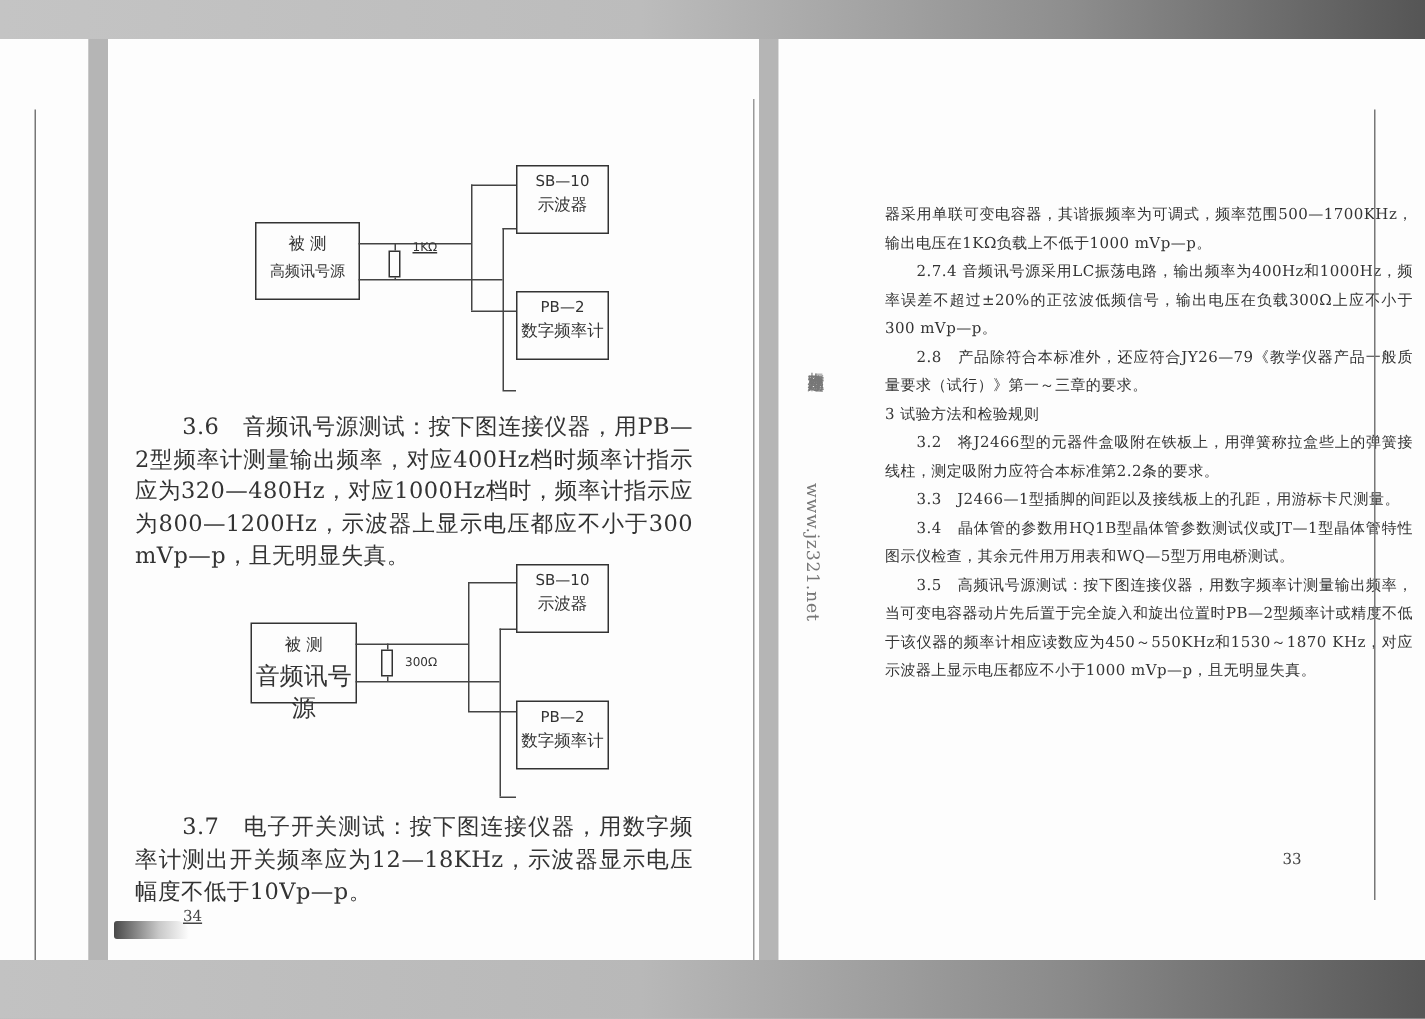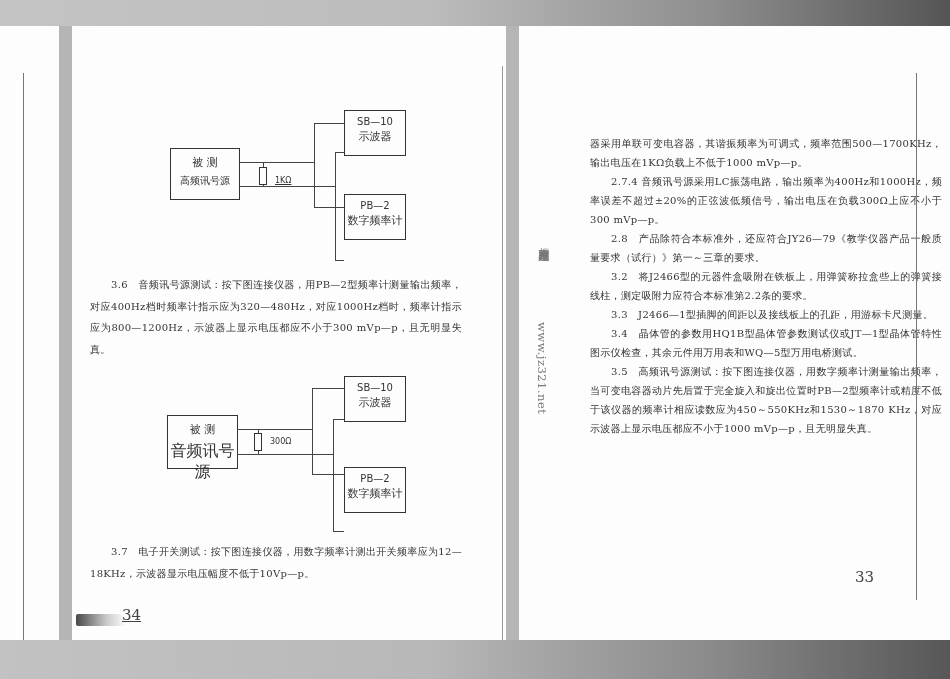--- a/index.html
+++ b/index.html
@@ -17,26 +17,26 @@
     position:absolute; left:0; top:640px; width:950px; height:39px;
     background:linear-gradient(to right, #c2c2c2 0%, #b8b8b8 45%, #8a8a8a 75%, #575757 100%);
   }
   .gap { position:absolute; top:26px; height:614px; background:#b5b5b5; }
   .page { position:absolute; top:26px; height:614px; background:#fdfdfd; }
   #page-left { left:0; width:59px; }
   #page-34 { left:72px; width:434px; }
   #page-33 { left:519px; width:431px; }
   .vline { position:absolute; width:1px; background:#777; }
   .body-text {
-    position:absolute; font-size:10px; line-height:21.5px; letter-spacing:0.3px;
+    position:absolute; font-size:15px; line-height:21.5px; letter-spacing:0.3px;
     color:#333; text-align:justify;
   }
   .body-text p { margin:0; }
   .indent { text-indent:2.1em; }
-  .page-num { position:absolute; font-size:15px; color:#444; }
+  .page-num { position:absolute; font-size:10px; color:#444; }
 
   
   .diagram { position:absolute; }
   .box {
     position:absolute; border:1.3px solid #333; background:transparent;
     font-family: "DejaVu Sans", "Liberation Sans", sans-serif;
     font-size:11px; color:#333; text-align:center;
   }
   .box .l1 { display:block; }
   .wire-h { position:absolute; height:1.2px; background:#444; }
@@ -67,21 +67,21 @@
 
   <div class="diagram" style="left:0; top:0; width:434px; height:240px;">
     <div class="box" style="left:98px; top:122px; width:68px; height:50px;">
       <span class="l1" style="margin-top:6px;">被 测</span>
       <span class="l1" style="margin-top:4px; font-size:10px;">高频讯号源</span>
     </div>
     <div class="wire-h" style="left:167px; top:136px; width:75px;"></div>
     <div class="wire-h" style="left:167px; top:160px; width:96px;"></div>
     <div class="wire-v" style="left:191px; top:136px; height:24px;"></div>
     <div class="resistor" style="left:187px; top:141px;"></div>
-    <span class="r-label" style="left:203px; top:150px;text-decoration:underline;">1KΩ</span>
+    <span class="r-label" style="left:203px; top:134px;text-decoration:underline;">1KΩ</span>
     <div class="wire-v" style="left:242px; top:97px; height:84px;"></div>
     <div class="wire-h" style="left:242px; top:97px; width:30px;"></div>
     <div class="wire-h" style="left:242px; top:181px; width:30px;"></div>
     <div class="wire-v" style="left:263px; top:126px; height:108px;"></div>
     <div class="wire-h" style="left:263px; top:126px; width:9px;"></div>
     <div class="wire-h" style="left:263px; top:234px; width:9px;"></div>
     <div class="box" style="left:272px; top:84px; width:60px; height:44px;">
       <span class="l1" style="margin-top:5px; font-size:10px;">SB—10</span>
       <span class="l1" style="margin-top:2px;">示波器</span>
     </div>
@@ -133,20 +133,21 @@
 <div class="gap" style="left:506px; width:13px;"></div>
 
 <div class="page" id="page-33">
   <div class="watermark" style="left:16px; top:213px;">查标准上建标网</div>
   <div class="watermark" style="left:16px; top:296px; font-size:11.5px;">www.jz321.net</div>
 
   <div class="body-text" style="left:71px; top:108px; width:352px; font-size:10px; line-height:19px;">
     <p>器采用单联可变电容器，其谐振频率为可调式，频率范围500—1700KHz，输出电压在1KΩ负载上不低于1000 mVp—p。</p>
     <p class="indent">2.7.4 音频讯号源采用LC振荡电路，输出频率为400Hz和1000Hz，频率误差不超过±20%的正弦波低频信号，输出电压在负载300Ω上应不小于300 mVp—p。</p>
     <p class="indent">2.8　产品除符合本标准外，还应符合JY26—79《教学仪器产品一般质量要求（试行）》第一～三章的要求。</p>
+    <p>3 试验方法和检验规则</p>
     <p class="indent">3.2　将J2466型的元器件盒吸附在铁板上，用弹簧称拉盒些上的弹簧接线柱，测定吸附力应符合本标准第2.2条的要求。</p>
     <p class="indent">3.3　J2466—1型插脚的间距以及接线板上的孔距，用游标卡尺测量。</p>
     <p class="indent">3.4　晶体管的参数用HQ1B型晶体管参数测试仪或JT—1型晶体管特性图示仪检查，其余元件用万用表和WQ—5型万用电桥测试。</p>
     <p class="indent">3.5　高频讯号源测试：按下图连接仪器，用数字频率计测量输出频率，当可变电容器动片先后置于完全旋入和旋出位置时PB—2型频率计或精度不低于该仪器的频率计相应读数应为450～550KHz和1530～1870 KHz，对应示波器上显示电压都应不小于1000 mVp—p，且无明显失真。</p>
   </div>
 
   <span class="page-num" style="left:336px; top:542px;">33</span>
   <div class="vline" style="left:397px; top:47px; height:527px;"></div>
 </div>
 

